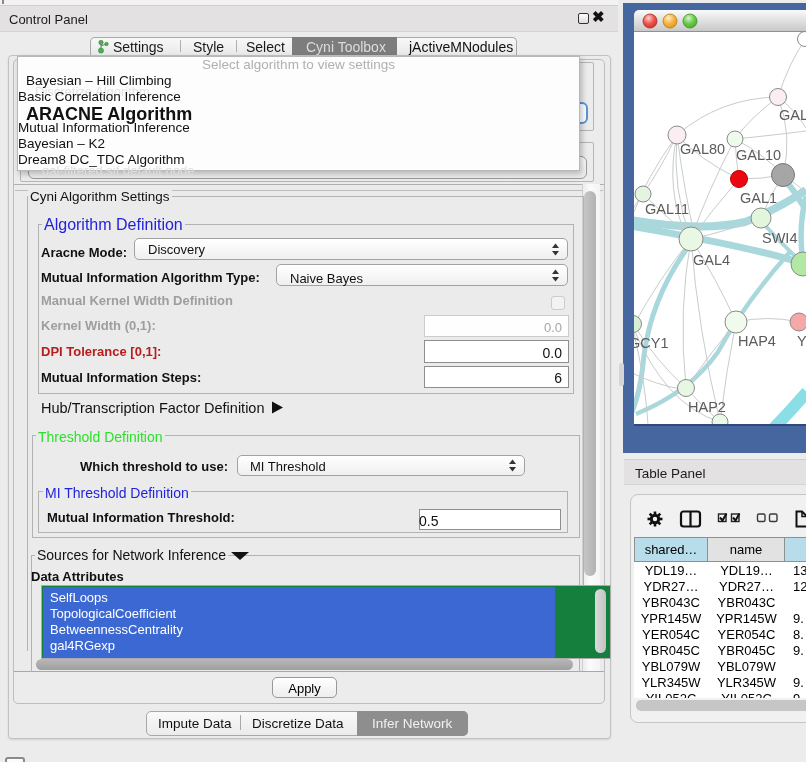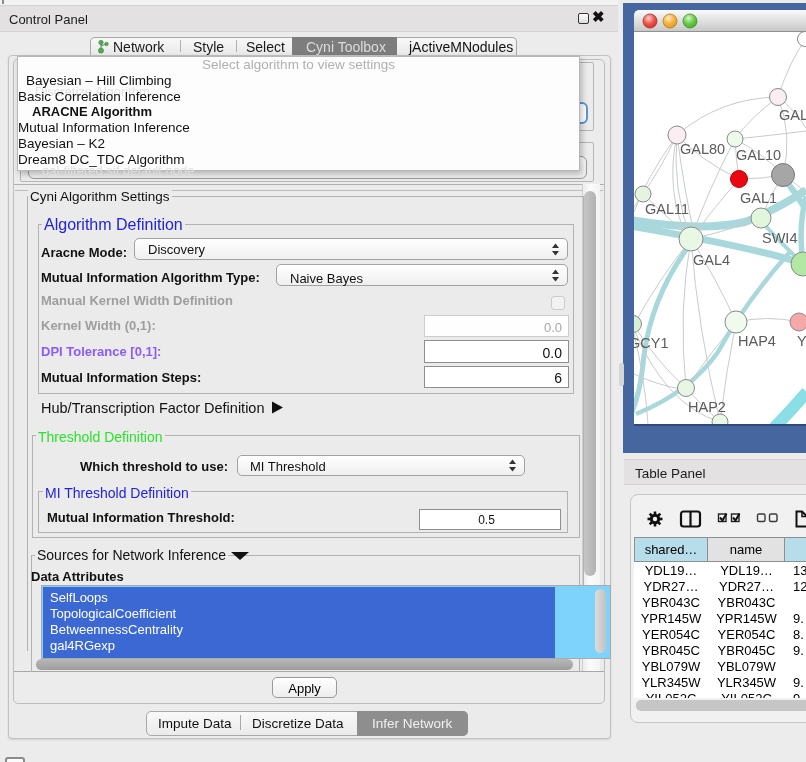--- a/index.html
+++ b/index.html
@@ -23,21 +23,21 @@
 
 <div class="abs" style="left:90px;top:37px;width:427px;height:18px;background:linear-gradient(#f8f8f8,#e9e9e9);border:1px solid #a8a8a8;border-bottom:none;border-radius:5px 5px 0 0;box-sizing:border-box;"></div>
 
 <svg class="abs" style="left:96px;top:39px;" width="15" height="15">
   <line x1="5" y1="4" x2="5" y2="11" stroke="#777" stroke-width="1"></line>
   <line x1="5" y1="7" x2="10" y2="5" stroke="#777" stroke-width="1"></line>
   <circle cx="5" cy="3.5" r="2.2" fill="#4caf50" stroke="#2e7d32" stroke-width="0.5"></circle>
   <circle cx="10.5" cy="5" r="1.8" fill="#4caf50" stroke="#2e7d32" stroke-width="0.5"></circle>
   <circle cx="5" cy="11.5" r="2.6" fill="#4caf50" stroke="#2e7d32" stroke-width="0.5"></circle>
 </svg>
-<div class="abs" style="font-size:14px;left:113px;top:39px;color:#1a1a1a;">Network</div>
+<div class="abs" style="font-size:14px;left:113px;top:39px;color:#1a1a1a;">Settings</div>
 <div class="abs" style="left:180px;top:40px;width:1px;height:12px;background:#b0b0b0;"></div>
 <div class="abs" style="font-size:14px;left:193px;top:39px;color:#1a1a1a;">Style</div>
 <div class="abs" style="left:236px;top:40px;width:1px;height:12px;background:#b0b0b0;"></div>
 <div class="abs" style="font-size:14px;left:246px;top:39px;color:#1a1a1a;">Select</div>
 <div class="abs" style="left:292px;top:37px;width:105px;height:18px;background:#7d7d7d;"></div>
 <div class="abs" style="font-size:14px;left:306px;top:39px;color:#dcdcdc;">Cyni Toolbox</div>
 <div class="abs" style="font-size:14px;left:409px;top:39px;color:#111;">jActiveMNodules</div>
 
 <div class="abs" style="left:8px;top:55px;width:603px;height:684px;background:#ebebeb;border:1px solid #c2c2c2;border-radius:4px;box-sizing:border-box;box-shadow:0 1px 2px rgba(0,0,0,0.12);"></div>
 
@@ -78,21 +78,21 @@
     <path d="M4.5 12.5 L8 8 L1 8 Z" fill="#333"></path>
   </svg>
 
 <div class="abs b13" style="left:41px;top:293px;color:#9e9e9e;">Manual Kernel Width Definition</div>
 <div class="abs" style="left:551px;top:296px;width:14px;height:14px;background:#f2f2f2;border:1px solid #cccccc;border-radius:3px;box-sizing:border-box;"></div>
 
 <div class="abs b13" style="left:41px;top:318px;color:#9e9e9e;">Kernel Width (0,1):</div>
 <div class="abs" style="left:424px;top:315px;width:145px;height:22px;background:#fefefe;border:1px solid #cccccc;box-sizing:border-box;"></div>
 <div class="abs r13" style="left:424px;top:320px;width:138px;text-align:right;color:#a8a8a8;">0.0</div>
 
-<div class="abs b13" style="left:41px;top:344px;color:#8b5cf6;">DPI Tolerance [0,1]:</div>
+<div class="abs b13" style="left:41px;top:344px;color:#b91c1c;">DPI Tolerance [0,1]:</div>
 <div class="abs" style="left:424px;top:340px;width:145px;height:23px;background:#fff;border:1px solid #8e8e8e;box-sizing:border-box;"></div>
 <div class="abs r13" style="left:424px;top:345px;width:138px;text-align:right;color:#111;font-size:14px;">0.0</div>
 
 <div class="abs b13" style="left:41px;top:370px;color:#111;">Mutual Information Steps:</div>
 <div class="abs" style="left:424px;top:366px;width:145px;height:22px;background:#fff;border:1px solid #8e8e8e;box-sizing:border-box;"></div>
 <div class="abs r13" style="left:424px;top:370px;width:138px;text-align:right;color:#111;font-size:14px;">6</div>
 
 <div class="abs" style="left:41px;top:400px;font-size:14.5px;color:#111;">Hub/Transcription Factor Definition</div>
 <svg class="abs" style="left:271px;top:401px;" width="13" height="13">
     <path d="M1 0.5 L12 6.5 L1 12.5 Z" fill="#111"></path>
@@ -106,51 +106,51 @@
 <div class="abs r13" style="left:250px;top:459px;color:#111;">MI Threshold</div>
 <svg class="abs" style="left:508px;top:459px;" width="9" height="13">
     <path d="M4.5 0.5 L8 5 L1 5 Z" fill="#333"></path>
     <path d="M4.5 12.5 L8 8 L1 8 Z" fill="#333"></path>
   </svg>
 
 <div class="abs" style="left:38px;top:491px;width:530px;height:42px;border:1px solid #b2b2b2;box-sizing:border-box;"></div>
 <div class="abs" style="font-size:14px;left:43px;top:485px;background:#ebebeb;padding:0 2px;color:#2222dd;">MI Threshold Definition</div>
 <div class="abs b13" style="left:47px;top:510px;color:#111;">Mutual Information Threshold:</div>
 <div class="abs" style="left:419px;top:509px;width:142px;height:21px;background:#fff;border:1px solid #8e8e8e;box-sizing:border-box;"></div>
-<div class="abs r13" style="left:419px;top:513px;width:135px;text-align:center;color:#111;font-size:12px;">0.5</div>
+<div class="abs r13" style="left:419px;top:513px;width:135px;text-align:left;color:#111;font-size:14px;">0.5</div>
 
 <div class="abs" style="left:31px;top:555px;width:549px;height:117px;border:1px solid #b2b2b2;border-bottom:none;box-sizing:border-box;"></div>
 <div class="abs" style="left:35px;top:547px;background:#ebebeb;padding:0 2px;font-size:14px;color:#111;">Sources for Network Inference</div>
 <svg class="abs" style="left:230px;top:551px;" width="20" height="10">
     <path d="M1 1 L19 1 L10 9 Z" fill="#111"></path>
   </svg>
 <div class="abs b13" style="left:31px;top:569px;color:#111;">Data Attributes</div>
 
-<div class="abs" style="left:41px;top:585px;width:570px;height:74px;background:#7dd3fc;border:1px solid #aaa;box-sizing:border-box;overflow:hidden;">
+<div class="abs" style="left:41px;top:585px;width:570px;height:74px;background:#15803d;border:1px solid #aaa;box-sizing:border-box;overflow:hidden;">
   <div style="position:absolute;left:1px;top:1px;width:512px;height:72px;background:#3c68d4;color:#fff;font-size:13px;line-height:16px;padding:3px 0 0 7px;box-sizing:border-box;">SelfLoops<br>TopologicalCoefficient<br>BetweennessCentrality<br>gal4RGexp</div>
   <div style="position:absolute;right:4px;top:3px;width:11px;height:64px;background:linear-gradient(90deg,#dcdcdc,#c2c2c2);border-radius:6px;"></div>
 </div>
 
 <div class="abs" style="left:272px;top:677px;width:65px;height:21px;background:linear-gradient(#ffffff,#ededed);border:1px solid #999;border-radius:5px;box-sizing:border-box;text-align:center;font-size:13px;padding-top:3px;">Apply</div>
 
 <div class="abs" style="left:146px;top:711px;width:322px;height:25px;background:linear-gradient(#f9f9f9,#ebebeb);border:1px solid #a8a8a8;border-radius:5px;box-sizing:border-box;"></div>
 <div class="abs" style="font-size:13.5px;left:158px;top:716px;color:#111;">Impute Data</div>
 <div class="abs" style="left:240px;top:715px;width:1px;height:15px;background:#a8a8a8;"></div>
 <div class="abs" style="font-size:13.5px;left:252px;top:716px;color:#111;">Discretize Data</div>
 <div class="abs" style="left:357px;top:711px;width:111px;height:25px;background:#8e8e8e;border-radius:0 5px 5px 0;"></div>
 <div class="abs" style="font-size:13.5px;left:372px;top:716px;color:#f0f0f0;">Infer Network</div>
 
 <div class="abs" style="left:17px;top:56px;width:563px;height:115px;background:#fdfdfd;border:1px solid #b8b8b8;box-sizing:border-box;box-shadow:2px 3px 6px rgba(0,0,0,0.25);"></div>
 <div class="abs" style="font-size:13.5px;left:17px;top:57px;width:563px;text-align:center;color:#b0b0b0;">Select algorithm to view settings</div>
 
 <div class="abs r13" style="left:35px;top:84px;color:#e2e2e2;">Discretize Algorithm</div>
 <div class="abs r13" style="left:42px;top:163px;color:#dedede;">gal-filtered.sif default node</div>
 <div class="abs" style="font-size:13.5px;left:18px;top:73px;color:#111;padding-left:8px;">Bayesian – Hill Climbing</div>
 <div class="abs" style="font-size:13.5px;left:18px;top:89px;color:#111;">Basic Correlation Inference</div>
-<div class="abs" style="font-size:13px;font-weight:bold;left:32px;top:104px;color:#111;">ARACNE Algorithm</div>
+<div class="abs" style="font-size:18px;font-weight:bold;left:26px;top:104px;color:#111;">ARACNE Algorithm</div>
 <div class="abs" style="font-size:13.5px;left:18px;top:120px;color:#111;">Mutual Information Inference</div>
 <div class="abs" style="font-size:13.5px;left:18px;top:136px;color:#111;">Bayesian – K2</div>
 <div class="abs" style="font-size:13.5px;left:18px;top:152px;color:#111;">Dream8 DC_TDC Algorithm</div>
 
 <div class="abs" style="left:5px;top:757px;width:20px;height:12px;border:2px solid #8a8a8a;background:linear-gradient(#ffffff,#ededed);border-radius:3px;box-sizing:border-box;"></div>
 
 <div class="abs" style="left:623px;top:3px;width:183px;height:450px;background:#45669e;"></div>
 <div class="abs" style="left:634px;top:424px;width:172px;height:2px;background:#31487a;"></div>
 
 <div class="abs" style="left:619px;top:363px;width:5px;height:23px;background:#d5d5d5;border-radius:2px;"></div>

